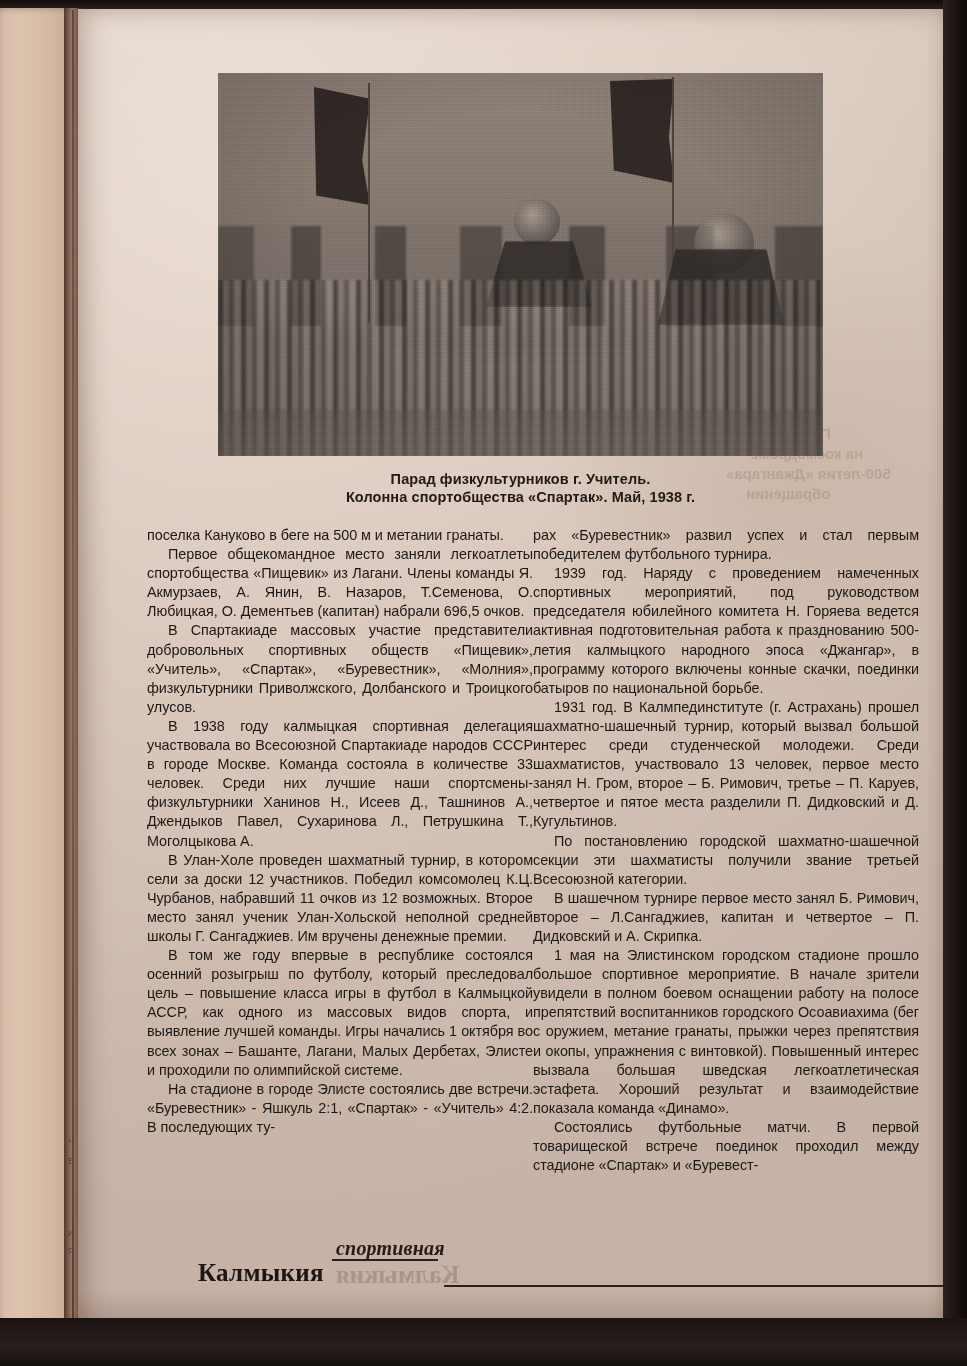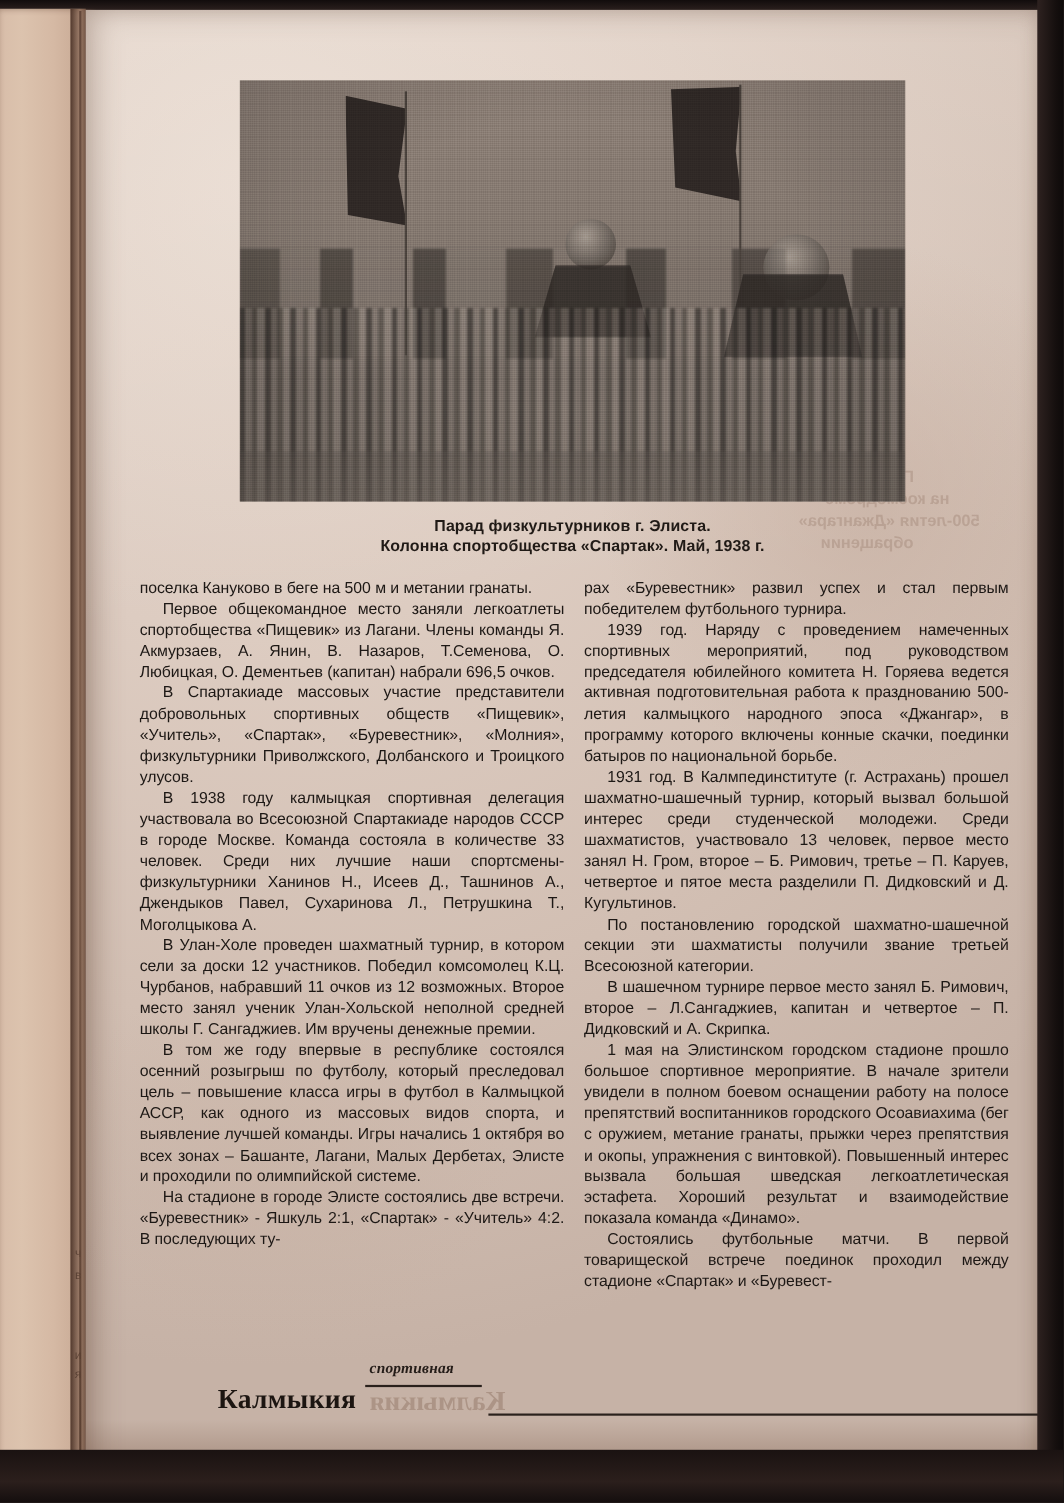--- a/index.html
+++ b/index.html
@@ -158,41 +158,41 @@
   
   #caption{
     position:absolute;left:140px;top:462px;width:605px;
     text-align:center;color:#201a16;
     font-weight:bold;font-size:14.5px;line-height:17.5px;
     letter-spacing:.1px;
   }
 
   
   #cols{
-    position:absolute;left:49px;top:517px;width:790px;height:700px;
-    display:flex;justify-content:space-between;
+    position:absolute;left:60px;top:517px;width:790px;height:700px;
+    display:flex;justify-content:center;
   }
   .col{width:386px;}
   .col p{
     margin:0;color:#1d1815;
     font-size:14.4px;line-height:19.1px;
     text-align:justify;text-justify:inter-word;
     letter-spacing:-.05px;
   }
   .col p.ind{text-indent:21px;}
   .col p b{font-weight:normal;}
 
   
   #footer{
     position:absolute;left:120px;top:1228px;width:790px;height:58px;
   }
   #footer-sport{
     position:absolute;left:138px;top:0;
     font-family:"Liberation Serif", serif;
-    font-style:italic;font-weight:bold;font-size:14px;color:#241c18;
+    font-style:italic;font-weight:bold;font-size:20px;color:#241c18;
     letter-spacing:.2px;
   }
   #footer-sport-rule{
     position:absolute;left:134px;top:22px;width:106px;height:2px;background:#2a211c;
   }
   #footer-kalmykia{
     position:absolute;left:0;top:22px;
     font-family:"Liberation Serif", serif;
     font-weight:bold;font-size:25px;color:#1c1511;letter-spacing:.3px;
   }
@@ -251,21 +251,21 @@
                     clip-path:polygon(14% 0,86% 0,100% 100%,0 100%);"></div>
 
         <div class="ph-crowd"></div>
         <div class="ph-road"></div>
         <div class="ph-grain"></div>
         <div class="ph-vig"></div>
       </div>
     </div>
 
     <div id="caption">
-      <div>Парад физкультурников г. Элиста.</div>
+      <div>Парад физкультурников г. Учитель.</div>
       <div>Колонна спортобщества «Спартак». Май, 1938 г.</div>
     </div>
 
     <div id="cols">
       <div class="col" id="col-left">
           <p>поселка Кануково в беге на 500 м и метании гранаты.</p>
           <p class="ind">Первое общекомандное место заняли легкоатлеты спортобщества «Пищевик» из Лагани. Члены команды Я. Акмурзаев, А. Янин, В. Назаров, Т.Семенова, О. Любицкая, О. Дементьев (капитан) набрали 696,5 очков.</p>
           <p class="ind">В Спартакиаде массовых участие представители добровольных спортивных обществ «Пищевик», «Учитель», «Спартак», «Буревестник», «Молния», физкультурники Приволжского, Долбанского и Троицкого улусов.</p>
           <p class="ind">В 1938 году калмыцкая спортивная делегация участвовала во Всесоюзной Спартакиаде народов СССР в городе Москве. Команда состояла в количестве 33 человек. Среди них лучшие наши спортсмены-физкультурники Ханинов Н., Исеев Д., Ташнинов А., Джендыков Павел, Сухаринова Л., Петрушкина Т., Моголцыкова А.</p>
           <p class="ind">В Улан-Холе проведен шахматный турнир, в котором сели за доски 12 участников. Победил комсомолец К.Ц. Чурбанов, набравший 11 очков из 12 возможных. Второе место занял ученик Улан-Хольской неполной средней школы Г. Сангаджиев. Им вручены денежные премии.</p>

